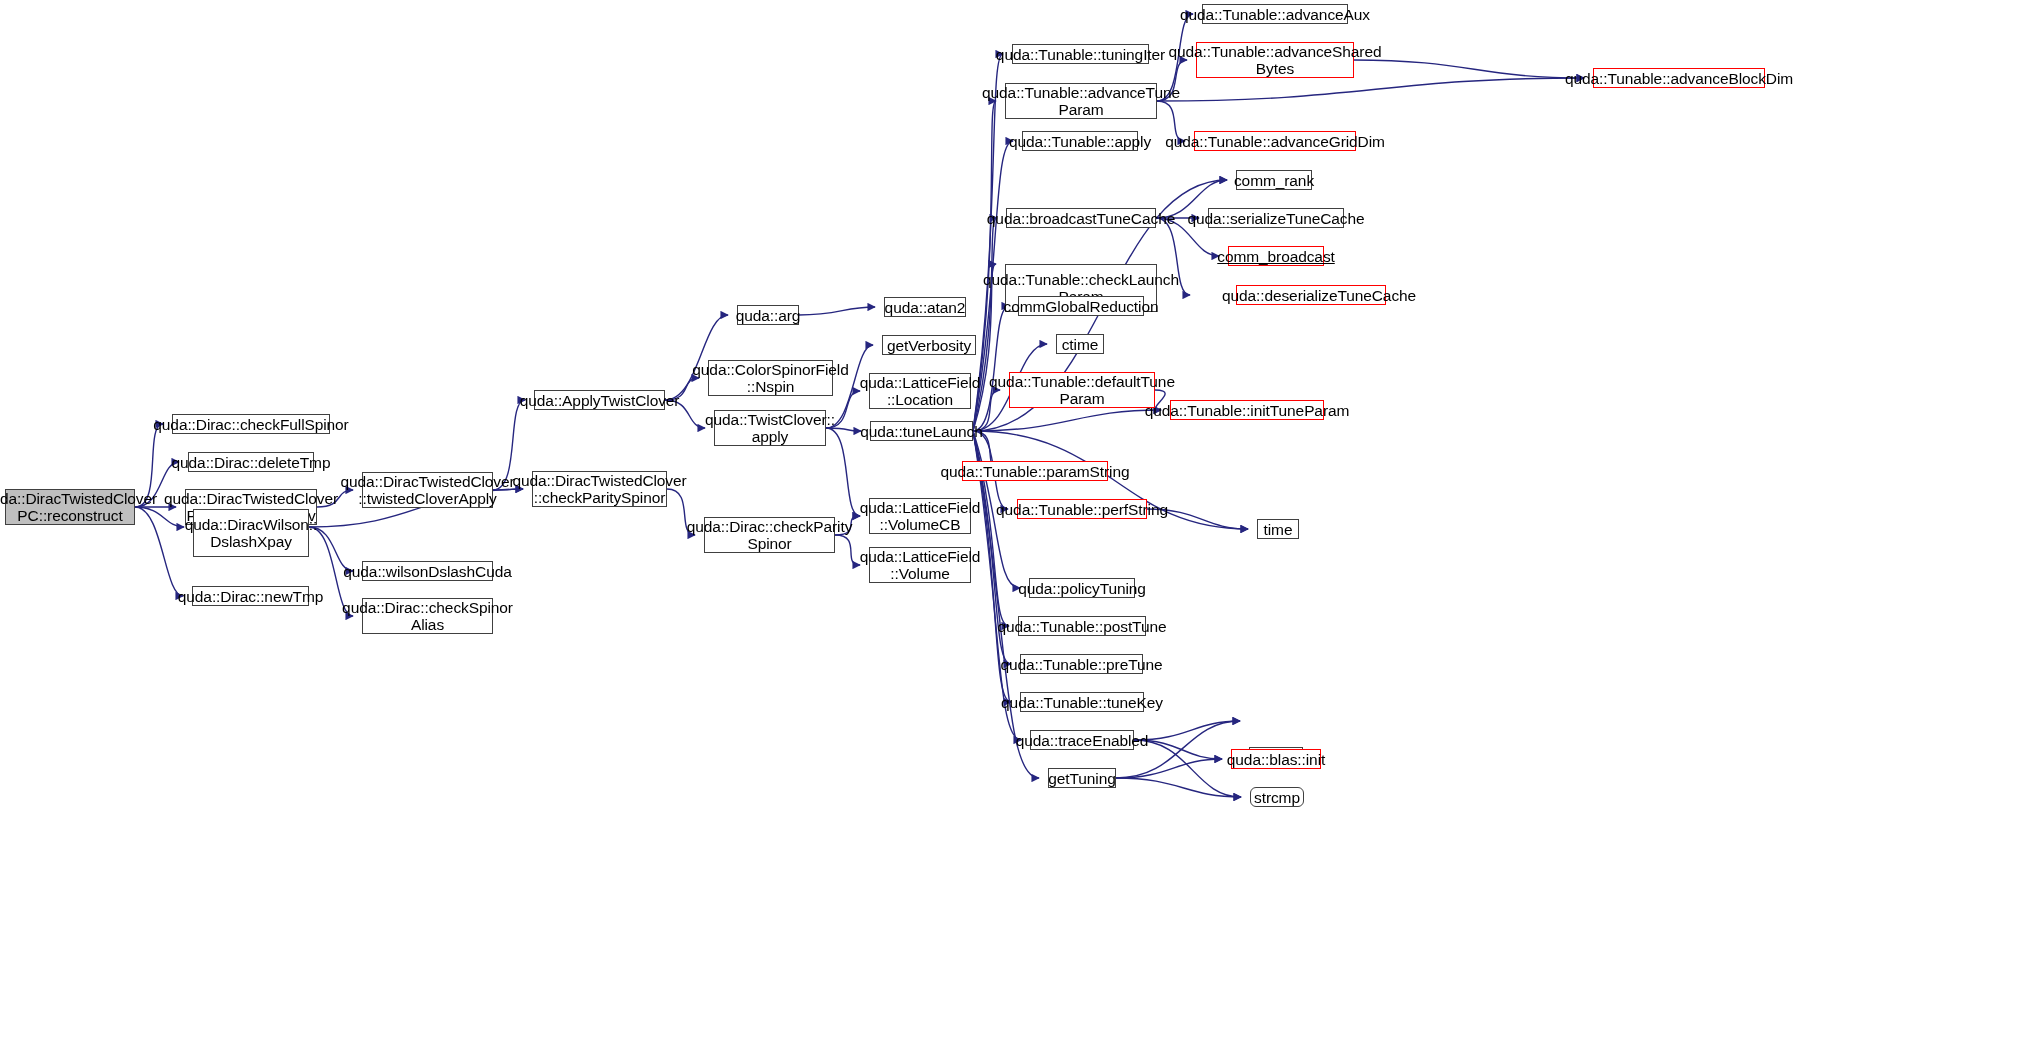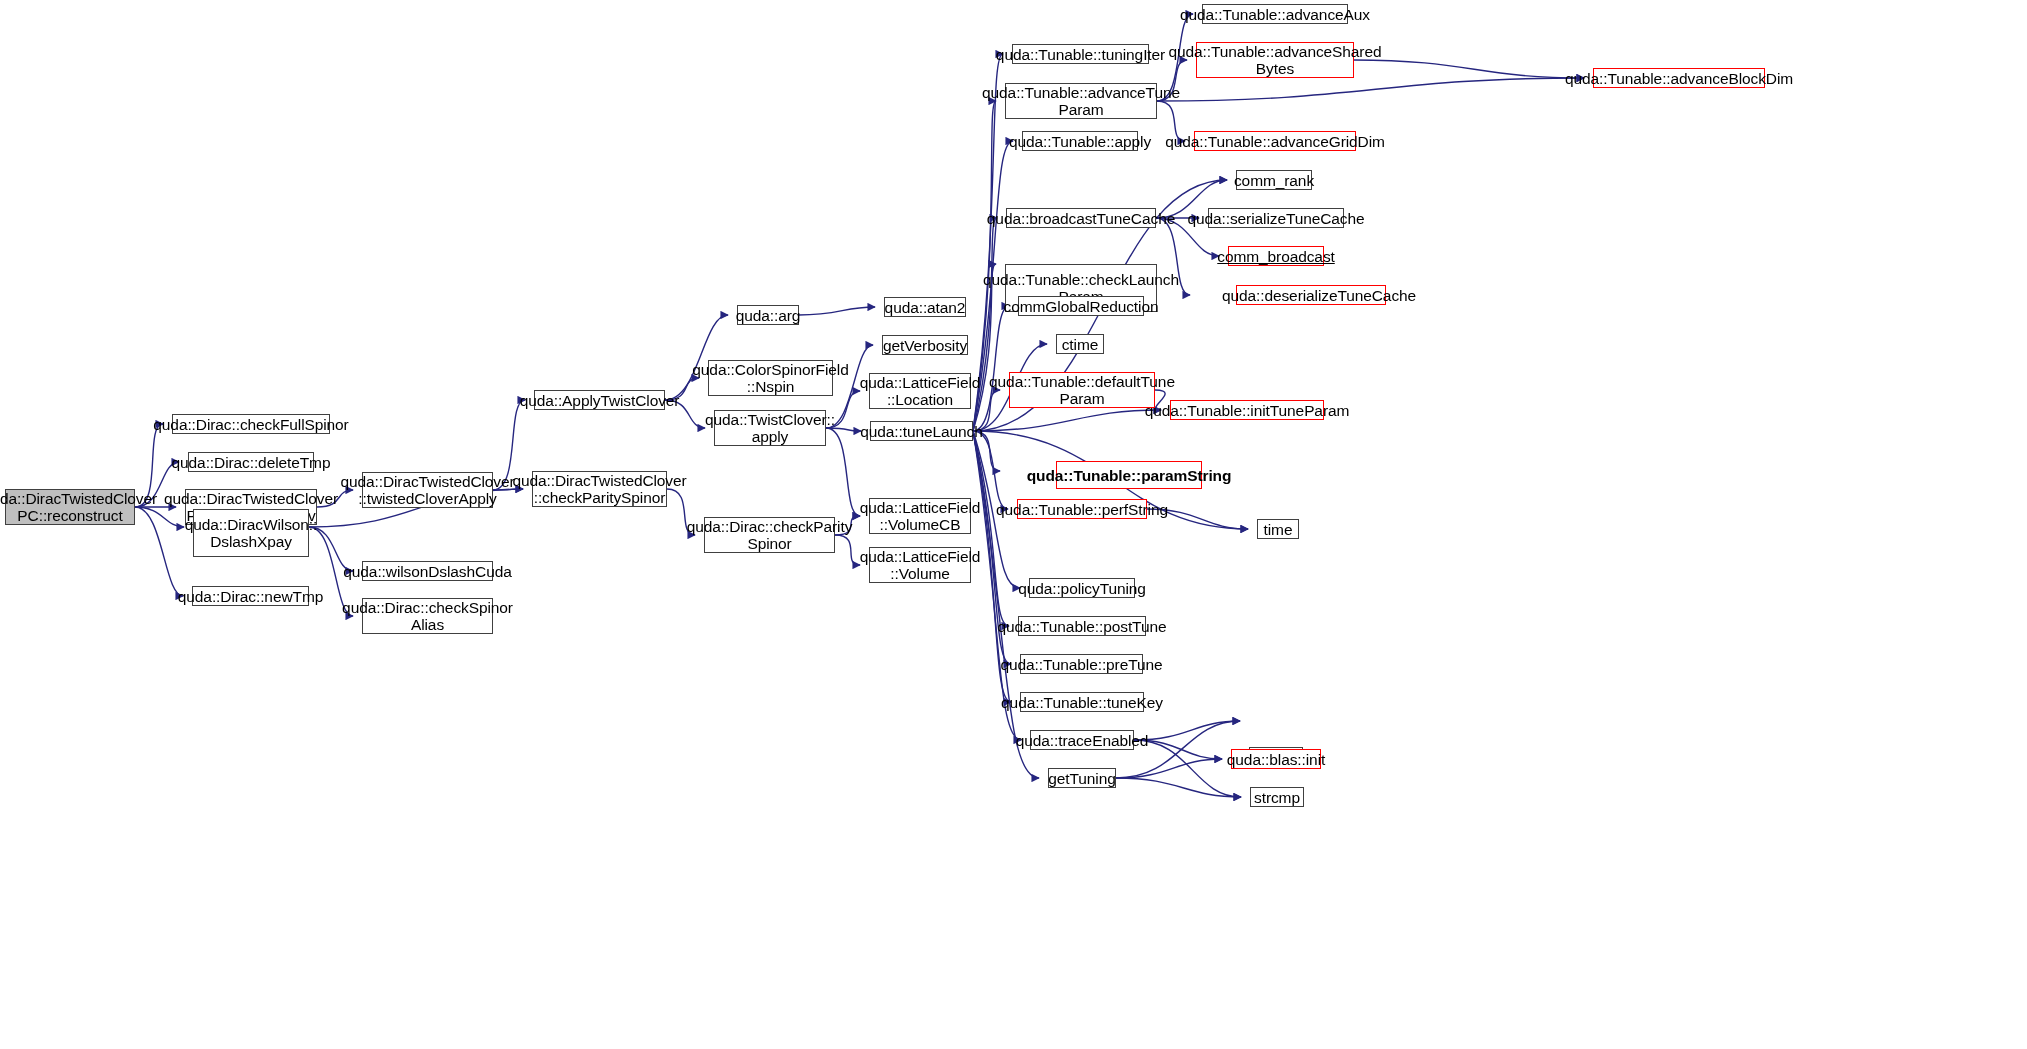--- a/index.html
+++ b/index.html
@@ -139,55 +139,55 @@
 ::checkParitySpinor</div>
       <div class="node" style="left: 534px; top: 390px; width: 131px; height: 20px;">quda::ApplyTwistClover</div>
       <div class="node" style="left: 704px; top: 517px; width: 131px; height: 36px;">quda::Dirac::checkParity
 Spinor</div>
       <div class="node" style="left: 737px; top: 305px; width: 62px; height: 20px;">quda::arg</div>
       <div class="node" style="left: 708px; top: 360px; width: 125px; height: 36px;">quda::ColorSpinorField
 ::Nspin</div>
       <div class="node" style="left: 714px; top: 410px; width: 112px; height: 36px;">quda::TwistClover::
 apply</div>
       <div class="node" style="left: 884px; top: 297px; width: 82px; height: 20px;">quda::atan2</div>
-      <div class="node" style="left: 882px; top: 335px; width: 86px; height: 20px;">getVerbosity</div>
+      <div class="node" style="left: 882px; top: 335px; width: 94px; height: 20px;">getVerbosity</div>
       <div class="node" style="left: 869px; top: 373px; width: 102px; height: 36px;">quda::LatticeField
 ::Location</div>
       <div class="node" style="left: 870px; top: 421px; width: 103px; height: 20px;">quda::tuneLaunch</div>
       <div class="node" style="left: 869px; top: 498px; width: 102px; height: 36px;">quda::LatticeField
 ::VolumeCB</div>
       <div class="node" style="left: 869px; top: 547px; width: 102px; height: 36px;">quda::LatticeField
 ::Volume</div>
       <div class="node" style="left: 1012px; top: 44px; width: 137px; height: 20px;">quda::Tunable::tuningIter</div>
       <div class="node" style="left: 1005px; top: 83px; width: 152px; height: 36px;">quda::Tunable::advanceTune
 Param</div>
       <div class="node" style="left: 1022px; top: 131px; width: 116px; height: 20px;">quda::Tunable::apply</div>
       <div class="node" style="left: 1006px; top: 208px; width: 150px; height: 20px;">quda::broadcastTuneCache</div>
       <div class="node" style="left: 1005px; top: 264px; width: 152px; height: 48px;">quda::Tunable::checkLaunch
 Param</div>
       <div class="node" style="left: 1018px; top: 296px; width: 126px; height: 20px;">commGlobalReduction</div>
       <div class="node" style="left: 1056px; top: 334px; width: 48px; height: 20px;">ctime</div>
       <div class="node red" style="left: 1009px; top: 372px; width: 146px; height: 36px;">quda::Tunable::defaultTune
 Param</div>
-      <div class="node red" style="left: 1056px; top: 461px; width: 146px; height: 28px; font-weight: bold;">quda::Tunable::paramString</div>
+      <div class="node red" style="left: 962px; top: 461px; width: 146px; height: 20px;">quda::Tunable::paramString</div>
       <div class="node red" style="left: 1017px; top: 499px; width: 130px; height: 20px; text-align: center;">quda::Tunable::perfString</div>
       <div class="node" style="left: 1029px; top: 578px; width: 106px; height: 20px;">quda::policyTuning</div>
       <div class="node" style="left: 1018px; top: 616px; width: 128px; height: 20px;">quda::Tunable::postTune</div>
       <div class="node" style="left: 1020px; top: 654px; width: 123px; height: 20px;">quda::Tunable::preTune</div>
       <div class="node" style="left: 1020px; top: 692px; width: 124px; height: 20px;">quda::Tunable::tuneKey</div>
       <div class="node" style="left: 1030px; top: 730px; width: 104px; height: 20px;">quda::traceEnabled</div>
       <div class="node" style="left: 1048px; top: 768px; width: 68px; height: 20px;">getTuning</div>
       <div class="node" style="left: 1202px; top: 4px; width: 146px; height: 20px;">quda::Tunable::advanceAux</div>
       <div class="node red" style="left: 1196px; top: 42px; width: 158px; height: 36px;">quda::Tunable::advanceShared
 Bytes</div>
       <div class="node red" style="left: 1194px; top: 131px; width: 162px; height: 20px;">quda::Tunable::advanceGridDim</div>
       <div class="node" style="left: 1236px; top: 170px; width: 76px; height: 20px;">comm_rank</div>
       <div class="node" style="left: 1208px; top: 208px; width: 136px; height: 20px;">quda::serializeTuneCache</div>
       <div class="node red" style="left: 1228px; top: 246px; width: 96px; height: 20px; text-decoration: underline;">comm_broadcast</div>
       <div class="node red" style="left: 1236px; top: 285px; width: 150px; height: 20px; padding-left: 20px;">quda::deserializeTuneCache</div>
       <div class="node red" style="left: 1170px; top: 400px; width: 154px; height: 20px;">quda::Tunable::initTuneParam</div>
       <div class="node" style="left: 1257px; top: 519px; width: 42px; height: 20px;">time</div>
       <div class="node" style="left: 1249px; top: 711px; width: 54px; height: 20px; margin-top: 36px;">getenv</div>
       <div class="node red" style="left: 1231px; top: 749px; width: 90px; height: 20px;">quda::blas::init</div>
-      <div class="node" style="left: 1250px; top: 787px; width: 54px; height: 20px;">strcmp</div>
+      <div class="node" style="left: 1250px; top: 787px; width: 54px; height: 20px; border-radius: 6px;">strcmp</div>
       <div class="node red" style="left: 1593px; top: 68px; width: 172px; height: 20px;">quda::Tunable::advanceBlockDim</div>
     </div>
 </div>
 
 </body></html>

